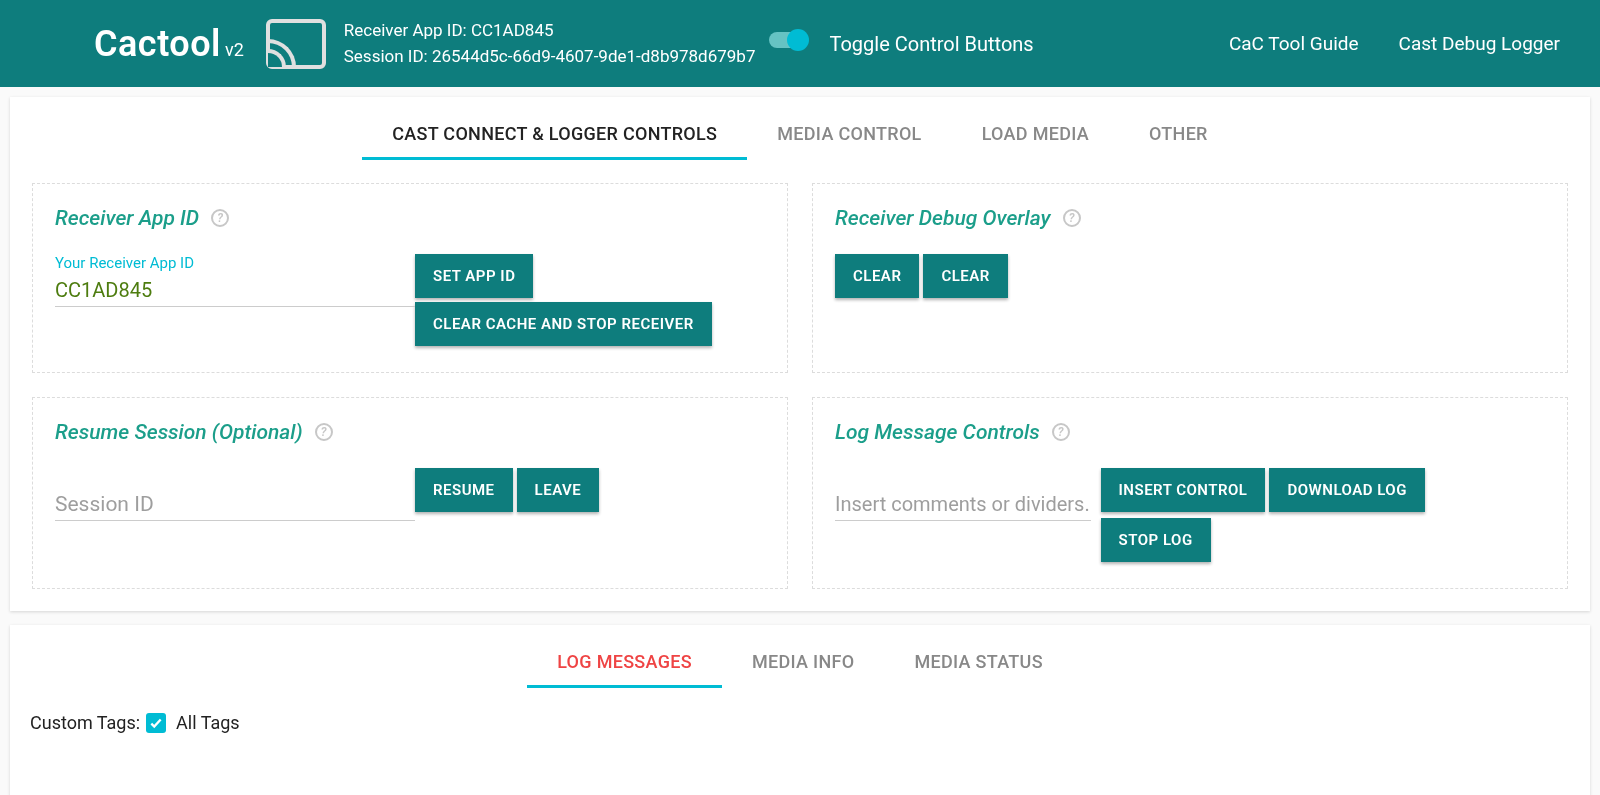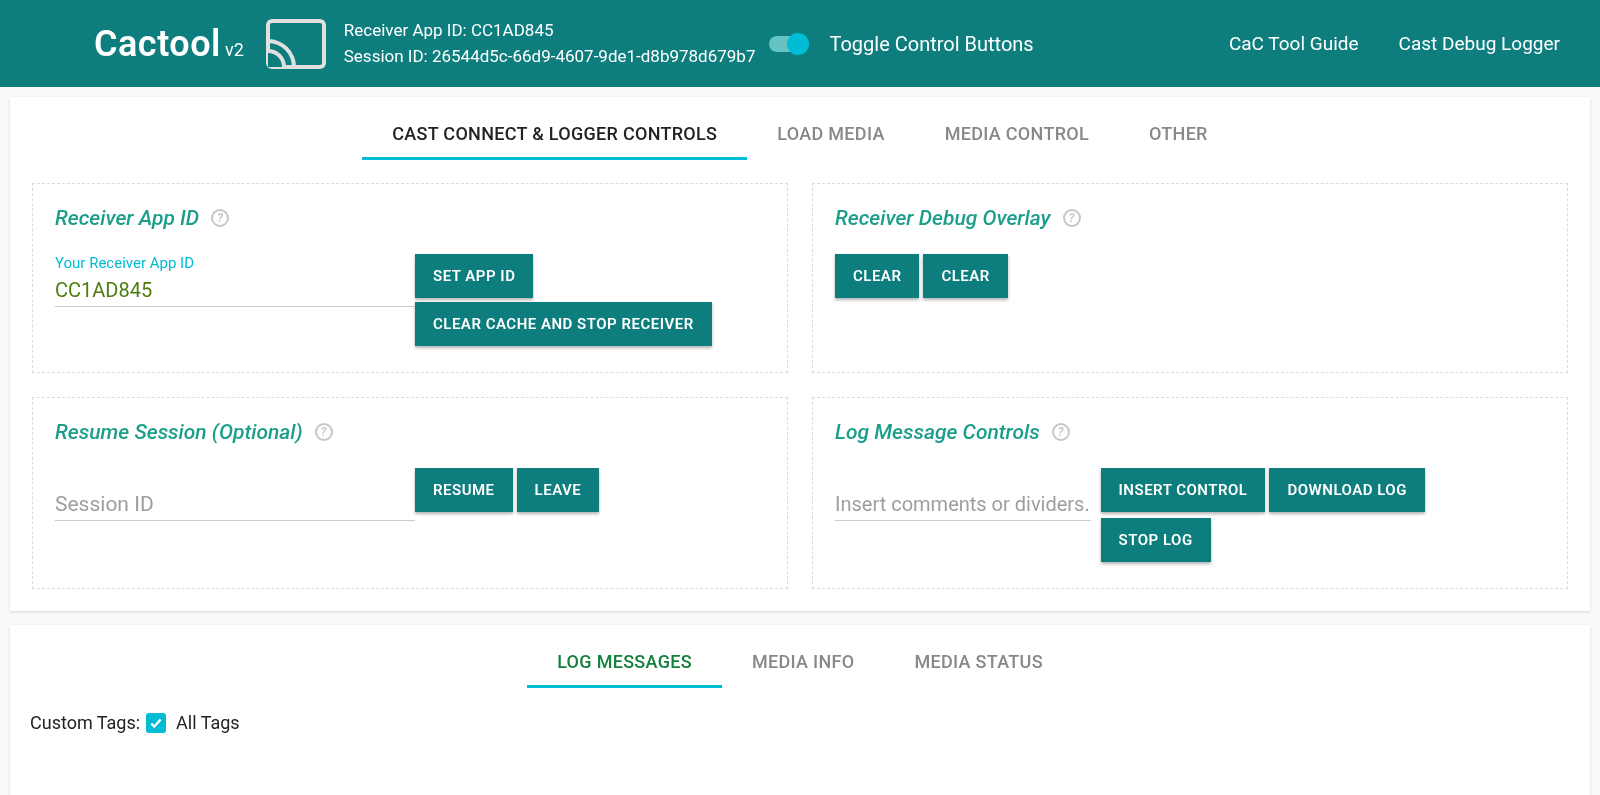--- a/index.html
+++ b/index.html
@@ -69,21 +69,20 @@
       border-right: 4px solid #e0e0e0;
       border-radius: 0 100% 0 0;
     }
     .session-meta {
       margin-left: 18px;
       font-size: 17px;
       line-height: 1.5;
     }
     .toggle-wrap {
       display: flex;
-      align-items: center;
       margin-left: 14px;
     }
     .toggle {
       width: 38px;
       height: 16px;
       background: #66c3c3;
       border-radius: 8px;
       position: relative;
       cursor: pointer;
     }
@@ -249,21 +248,21 @@
     .log-tab {
       padding: 22px 30px 16px;
       font-size: 18px;
       font-weight: 500;
       color: #888;
       cursor: pointer;
       position: relative;
       letter-spacing: 0.3px;
     }
     .log-tab.active {
-      color: #15803d;
+      color: #ef4444;
     }
     .log-tab.active::after {
       content: '';
       position: absolute;
       left: 0;
       right: 0;
       bottom: 0;
       height: 3px;
       background: #00bcd4;
     }
@@ -313,22 +312,22 @@
     <span class="toggle-label">Toggle Control Buttons</span>
   </div>
   <div class="header-spacer"></div>
   <span class="header-link">CaC Tool Guide</span>
   <span class="header-link">Cast Debug Logger</span>
 </div>
 
 <div class="main-card">
   <div class="tabs">
     <div class="tab active">CAST CONNECT &amp; LOGGER CONTROLS</div>
+    <div class="tab">MEDIA CONTROL</div>
     <div class="tab">LOAD MEDIA</div>
-    <div class="tab">MEDIA CONTROL</div>
     <div class="tab">OTHER</div>
   </div>
 
   <div class="panels">
 
     <div class="panel tall">
       <div class="panel-title">
         <span>Receiver App ID</span>
         <span class="help-icon">?</span>
       </div>

